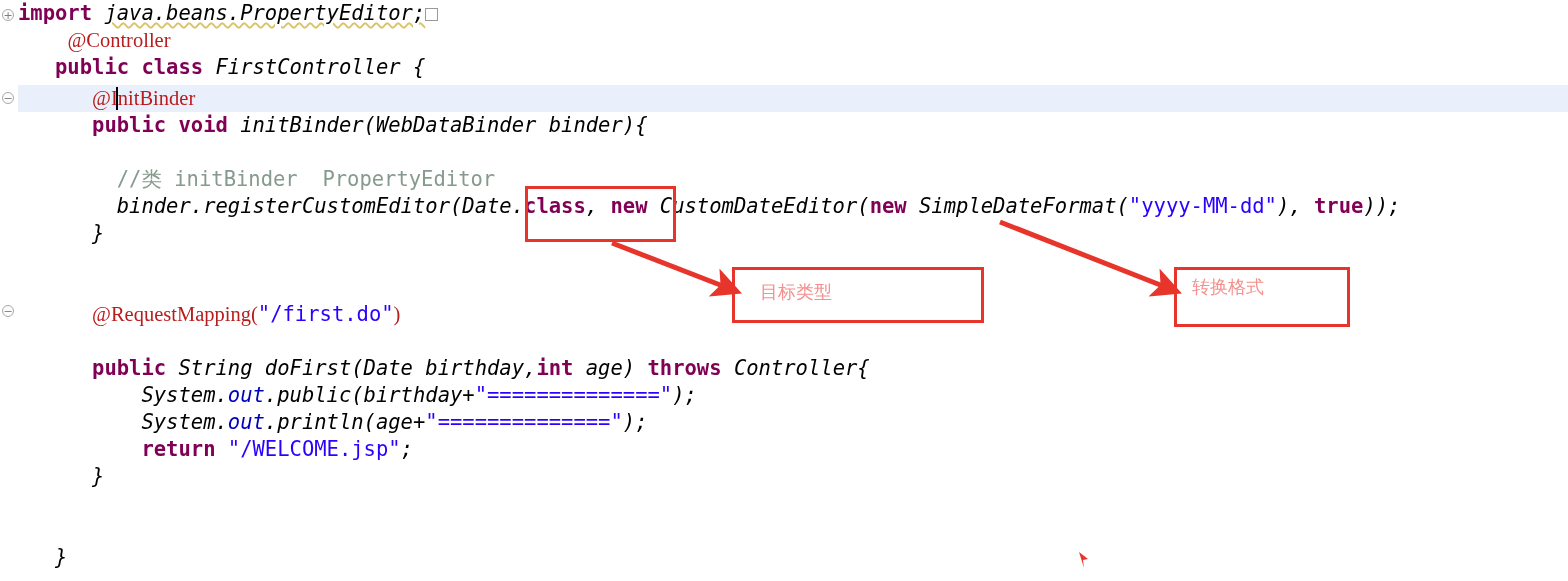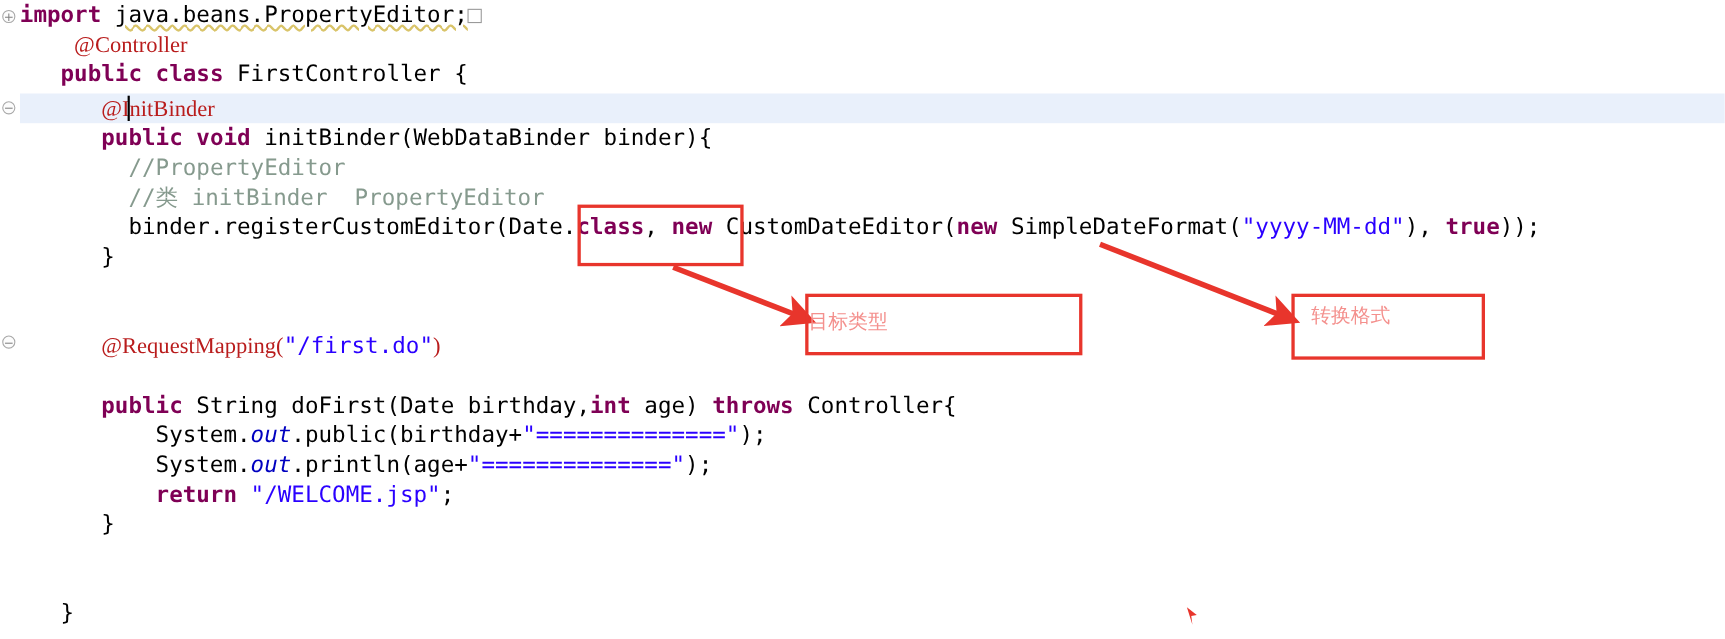--- a/index.html
+++ b/index.html
@@ -75,21 +75,21 @@
     height: 27px;
     background: #e9f0fb;
   }
 
   
   .kw      { color: #7f0055; font-weight: bold; }
   .ann     { color: #b91c1c; font-family: Liberation Serif, serif; }
   .cmt     { color: #869a8e; }
   .str     { color: #2a00ff; }
   .fld     { color: #0000c0; font-style: italic; }
-  .pl      { color: #000000; }
+  .pl      { color: #000000; font-style: italic; }
   .uline   { text-decoration: underline; text-decoration-style: wavy; text-decoration-color: #d9c46a; }
 
   
   .caret {
     position: absolute;
     width: 2px;
     height: 23px;
     background: #000000;
   }
 
@@ -144,21 +144,21 @@
       <div class="fold-marker" style="top: 92px;">−</div>
       <div class="fold-marker" style="top: 305px;">−</div>
     </div>
 
   <div class="code" id="code-area">
       <div class="line" style="top: 0px; padding-left: 18px;"><span class="txt kw">import</span><span class="txt pl"> </span><span class="txt pl uline">java.beans.PropertyEditor;</span><span class="boxglyph"></span></div>
       <div class="line" style="top: 27px; padding-left: 18px;"><span class="txt pl">    </span><span class="txt ann">@Controller</span></div>
       <div class="line" style="top: 54px; padding-left: 18px;"><span class="txt pl">   </span><span class="txt kw">public</span><span class="txt pl"> </span><span class="txt kw">class</span><span class="txt pl"> FirstController {</span></div>
       <div class="line" style="top: 85px; padding-left: 18px;"><span class="txt pl">      </span><span class="txt ann">@InitBinder</span></div>
       <div class="line" style="top: 112px; padding-left: 18px;"><span class="txt pl">      </span><span class="txt kw">public</span><span class="txt pl"> </span><span class="txt kw">void</span><span class="txt pl"> initBinder(WebDataBinder binder){</span></div>
-      <div class="line" style="top: 139px; padding-left: 18px;"><span class="txt pl">        </span><span class="txt cmt">//PropertyEditor</span></div>
+      <div class="line" style="top: 139px; padding-left: 18px;"><span class="txt pl">        </span></div>
       <div class="line" style="top: 166px; padding-left: 18px;"><span class="txt pl">        </span><span class="txt cmt">//类 initBinder  PropertyEditor</span></div>
       <div class="line" style="top: 193px; padding-left: 18px;"><span class="txt pl">        </span><span class="txt pl">binder.registerCustomEditor(Date.</span><span class="txt kw">class</span><span class="txt pl">, </span><span class="txt kw">new</span><span class="txt pl"> CustomDateEditor(</span><span class="txt kw">new</span><span class="txt pl"> SimpleDateFormat(</span><span class="txt str">"yyyy-MM-dd"</span><span class="txt pl">), </span><span class="txt kw">true</span><span class="txt pl">));</span></div>
       <div class="line" style="top: 220px; padding-left: 18px;"><span class="txt pl">      }</span></div>
       <div class="line" style="top: 247px; padding-left: 18px;"><span class="txt pl"></span></div>
       <div class="line" style="top: 274px; padding-left: 18px;"><span class="txt pl"></span></div>
       <div class="line" style="top: 301px; padding-left: 18px;"><span class="txt pl">      </span><span class="txt ann">@RequestMapping(</span><span class="txt str">"/first.do"</span><span class="txt ann">)</span></div>
       <div class="line" style="top: 328px; padding-left: 18px;"><span class="txt pl">      </span></div>
       <div class="line" style="top: 355px; padding-left: 18px;"><span class="txt pl">      </span><span class="txt kw">public</span><span class="txt pl"> String doFirst(Date birthday,</span><span class="txt kw">int</span><span class="txt pl"> age) </span><span class="txt kw">throws</span><span class="txt pl"> Controller{</span></div>
       <div class="line" style="top: 382px; padding-left: 18px;"><span class="txt pl">          System.</span><span class="txt fld">out</span><span class="txt pl">.public(birthday+</span><span class="txt str">"=============="</span><span class="txt pl">);</span></div>
       <div class="line" style="top: 409px; padding-left: 18px;"><span class="txt pl">          System.</span><span class="txt fld">out</span><span class="txt pl">.println(age+</span><span class="txt str">"=============="</span><span class="txt pl">);</span></div>
@@ -178,17 +178,17 @@
           <path d="M0,0 L6,3 L0,6 L1.4,3 Z" fill="#e8352c"></path>
         </marker>
       </defs>
     <line x1="612" y1="243" x2="728" y2="288" stroke="#e8352c" stroke-width="5" marker-end="url(#ah)"></line>
         <line x1="1000" y1="222" x2="1168" y2="288" stroke="#e8352c" stroke-width="5" marker-end="url(#ah)"></line>
         <path d="M1079,552 L1088,559 L1083,560 L1084,568 Z" fill="#e8352c"></path>
       </svg>
   <div class="anno-box" style="left: 525px; top: 186px; width: 151px; height: 56px; border-color: rgb(232, 53, 44);"></div>
       <div class="anno-box" style="left: 732px; top: 267px; width: 252px; height: 56px; border-color: rgb(232, 53, 44);"></div>
       <div class="anno-box" style="left: 1174px; top: 267px; width: 176px; height: 60px; border-color: rgb(232, 53, 44);"></div>
-      <div class="anno-label inner" style="left: 735px; top: 280px;">目标类型</div>
+      <div class="anno-label inner" style="left: 760px; top: 280px;">目标类型</div>
       <div class="anno-label inner" style="left: 1192px; top: 275px;">转换格式</div>
     </div>
 
 </div>
 
 </body></html>

